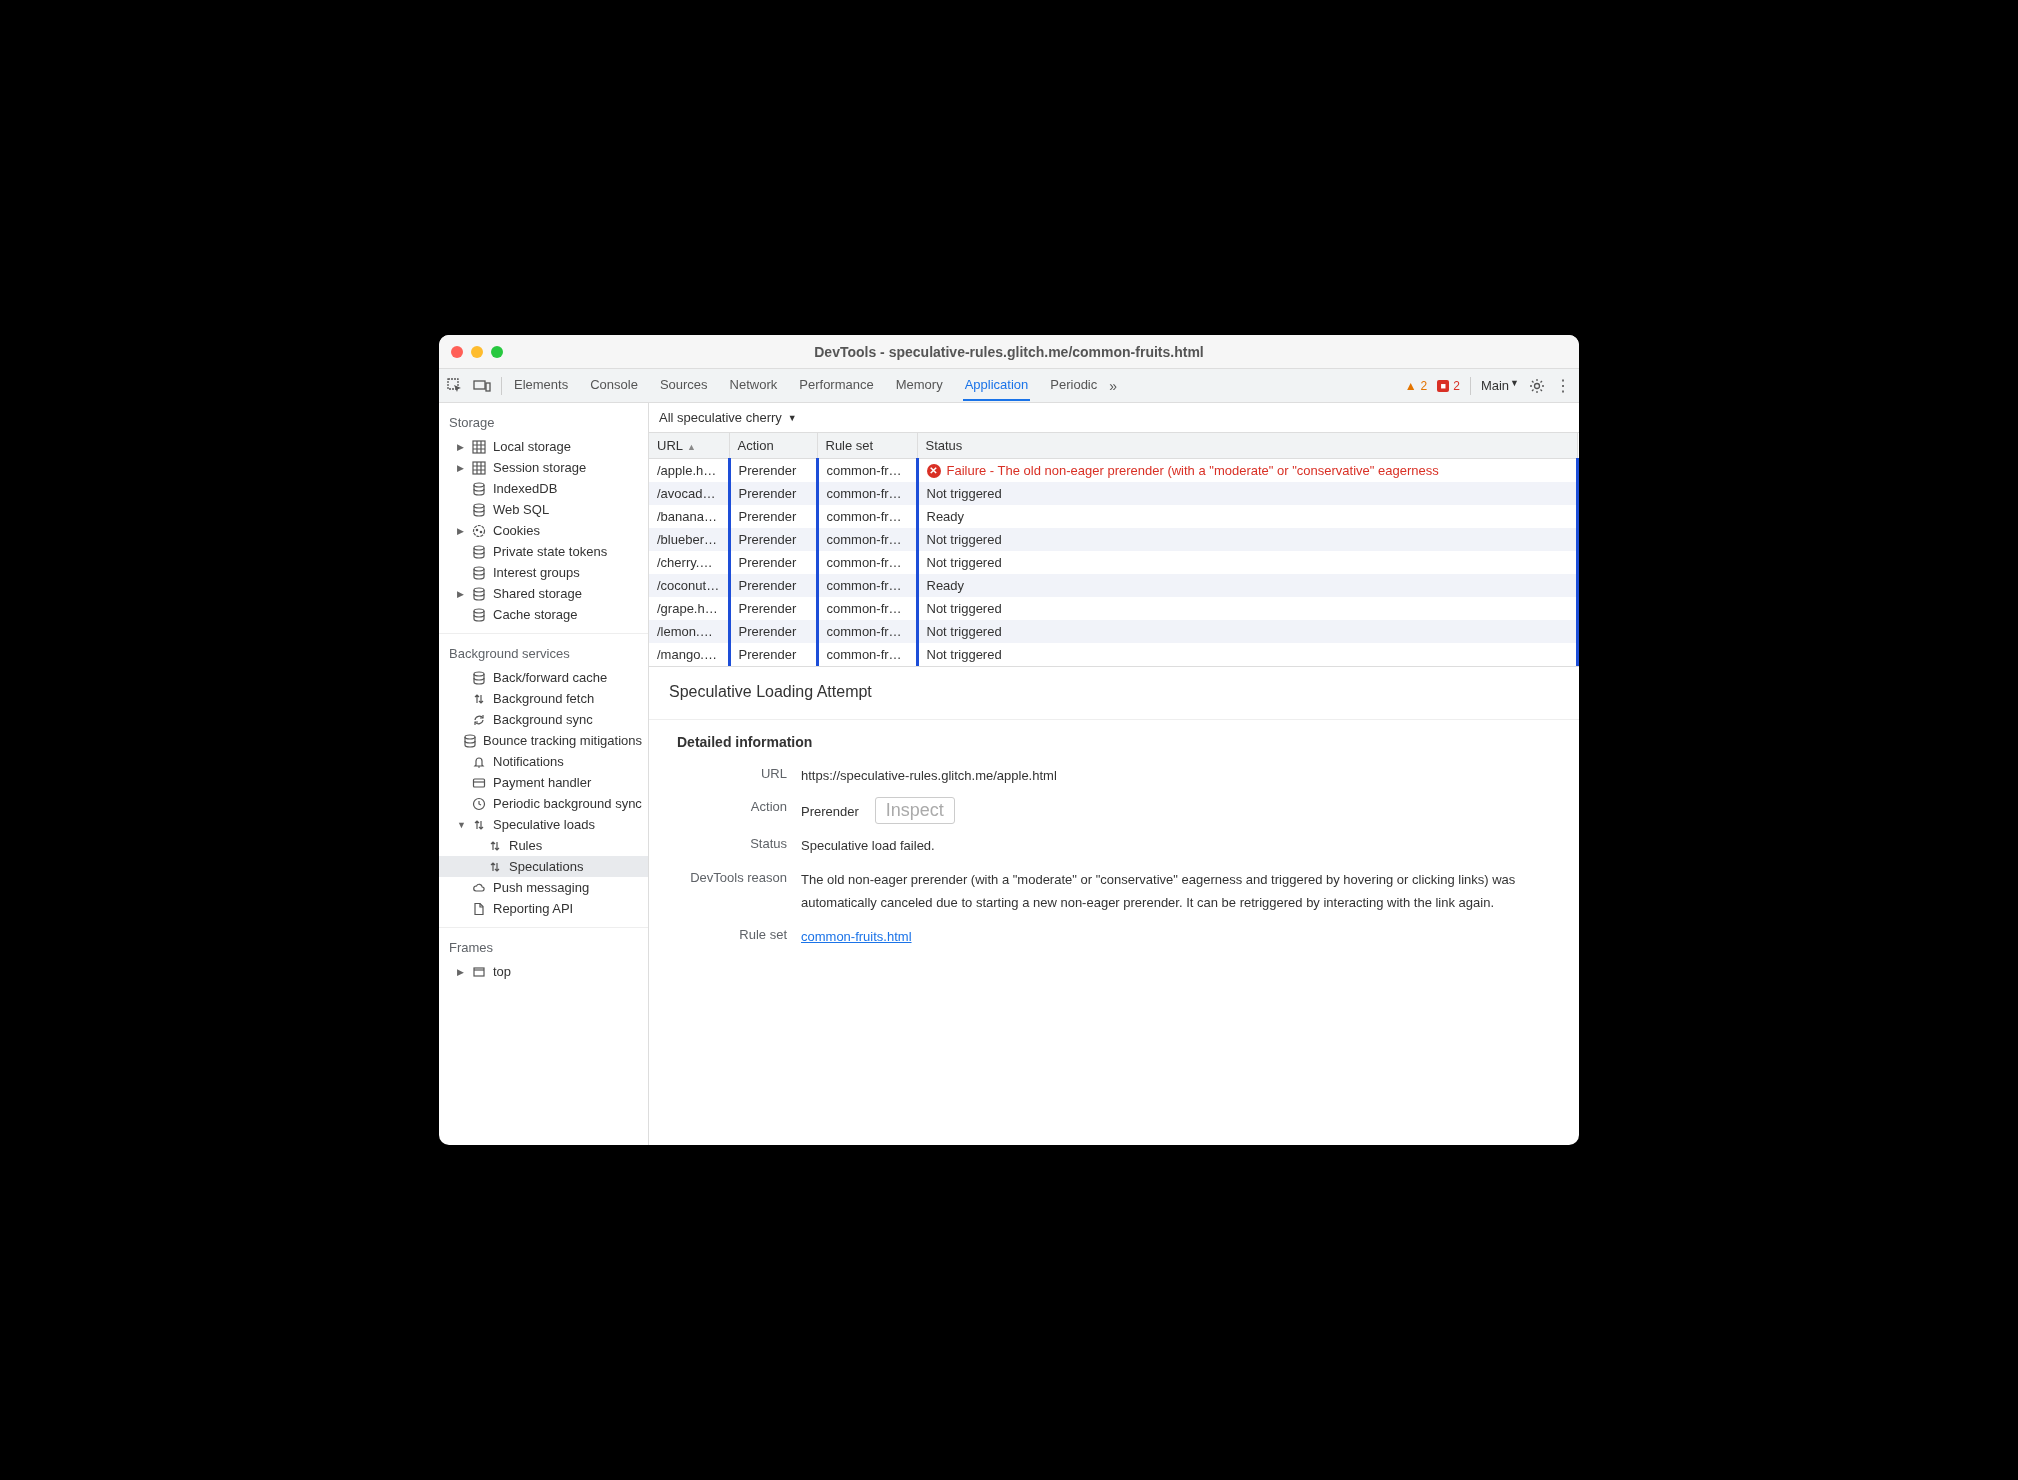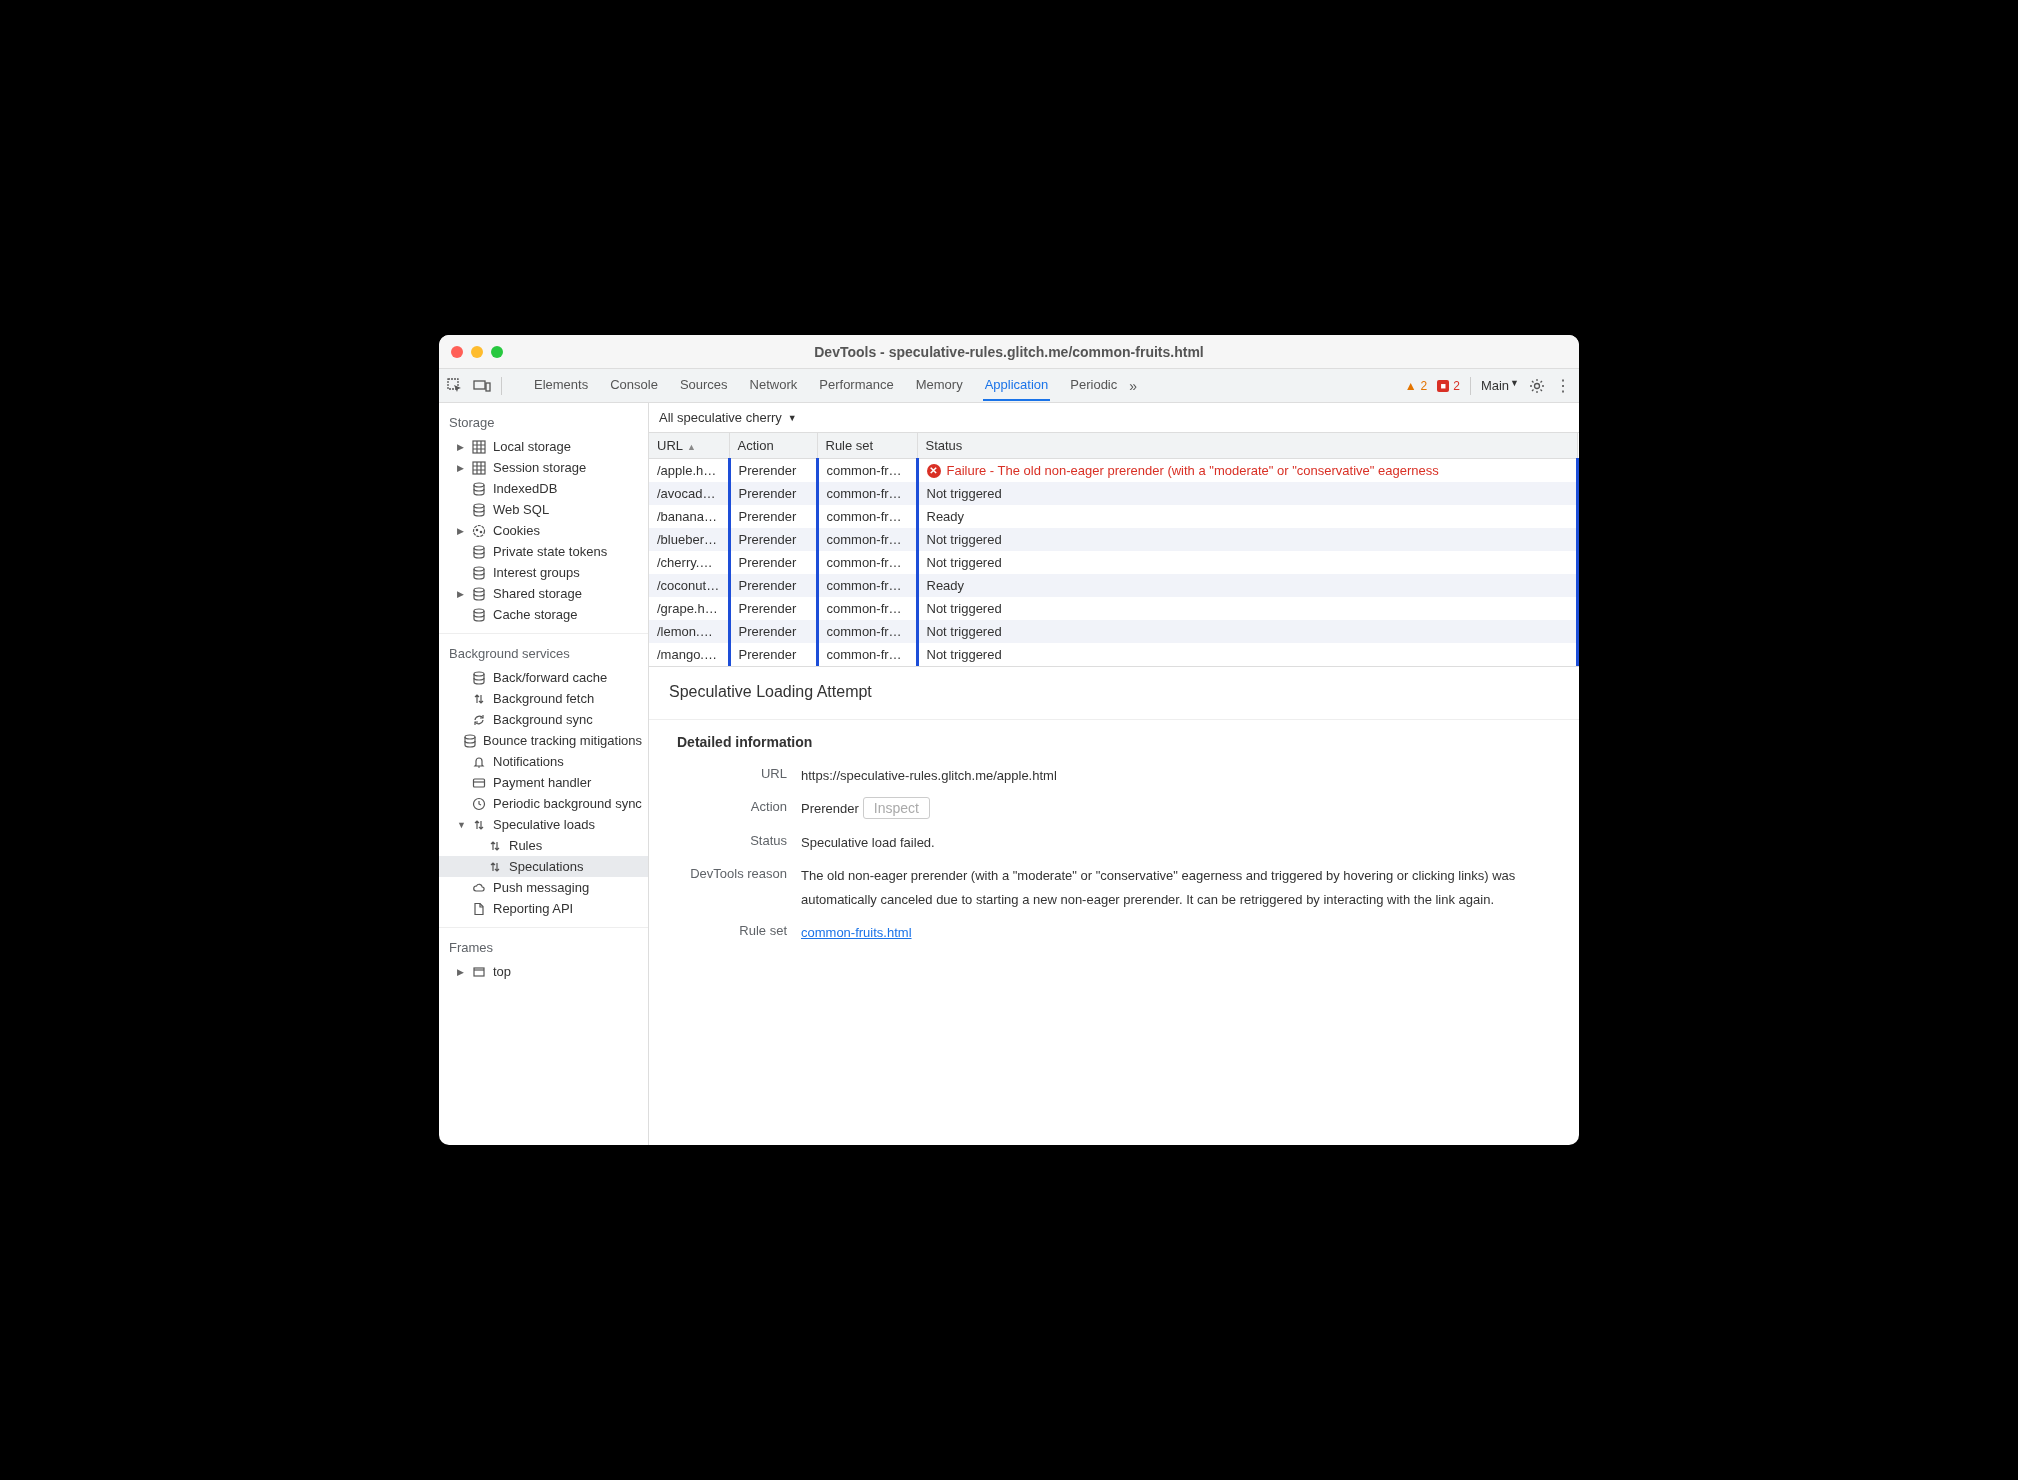--- a/index.html
+++ b/index.html
@@ -33,21 +33,21 @@
   position: relative;
 }
 .traffic { display: flex; gap: 8px; }
 .tl { width: 12px; height: 12px; border-radius: 50%; }
 .tl.r { background:#ff5f57; }
 .tl.y { background:#febc2e; }
 .tl.g { background:#28c840; }
 .title { position:absolute; left:0; right:0; text-align:center; font-size:14px; color:#555; font-weight:600; pointer-events:none;}
 .toolbar { height:34px; background:#f1f3f4; border-bottom:1px solid #ddd; display:flex; align-items:center; padding:0 8px; gap:10px;}
 .toolbar .spacer { flex:1;}
-.tabs { display:flex; gap:18px; margin-left:20px;}
+.tabs { display:flex; gap:18px; margin-left:0;}
 .tabs .tab { color:#555; cursor:pointer; padding:7px 2px;}
 .tabs .tab.active { color:#1a73e8; border-bottom:2px solid #1a73e8;}
 .icon-btn { color:#555; cursor:pointer; display:flex; align-items:center;}
 .badge { display:flex; align-items:center; gap:4px; font-size:12px;}
 .badge.warn { color:#e37400;}
 .badge.err  { color:#d93025;}
 .badge .sq { width:12px; height:12px; display:inline-flex; align-items:center; justify-content:center; border-radius:2px;}
 .badge.err .sq { background:#d93025; color:#fff; font-size:9px;}
 .main-dd { display:flex; align-items:flex-start; gap:1px; color:#333;}
 .body { flex:1; display:flex; overflow:hidden;}
@@ -69,21 +69,21 @@
 tbody tr:nth-child(even){ background:#f1f3f9;}
 tbody tr:nth-child(odd){ background:#fff;}
 .status-fail { color:#d93025; display:flex; align-items:center; gap:6px;}
 .fail-ic { width:14px; height:14px; border-radius:50%; background:#d93025; color:#fff; display:inline-flex; align-items:center; justify-content:center; font-size:10px; font-weight:bold;}
 .detail-panel { flex:1; overflow:auto; padding:16px 20px;}
 .detail-panel h2 { font-size:16px; font-weight:500; margin-bottom:18px;}
 .detail-panel h3 { font-size:14px; font-weight:600; margin:6px 0 14px 8px;}
 .kv { display:flex; margin:10px 0 10px 18px; gap:14px; align-items:flex-start;}
 .kv .k { width:100px; text-align:right; color:#5f6368; flex-shrink:0; padding-top:2px;}
 .kv .v { flex:1; line-height:1.8;}
-.insp-btn { border:1px solid #ccc; background:#fff; color:#aaa; padding:2px 10px; border-radius:3px; margin-left:4px; font-size:14px;}
+.insp-btn { border:1px solid #ccc; background:#fff; color:#aaa; padding:2px 10px; border-radius:3px; margin-left:16px; font-size:18px;}
 .link { color:#1a73e8; text-decoration:underline; cursor:pointer;}
 svg { display:block;}
 .col-url{width:80px;} .col-action{width:88px;} .col-rule{width:100px;}
 .sort-arrow{color:#888; font-size:9px; margin-left:4px;}
 </style>
 </head>
 <body>
 
 <div class="window">
   <div class="titlebar">

